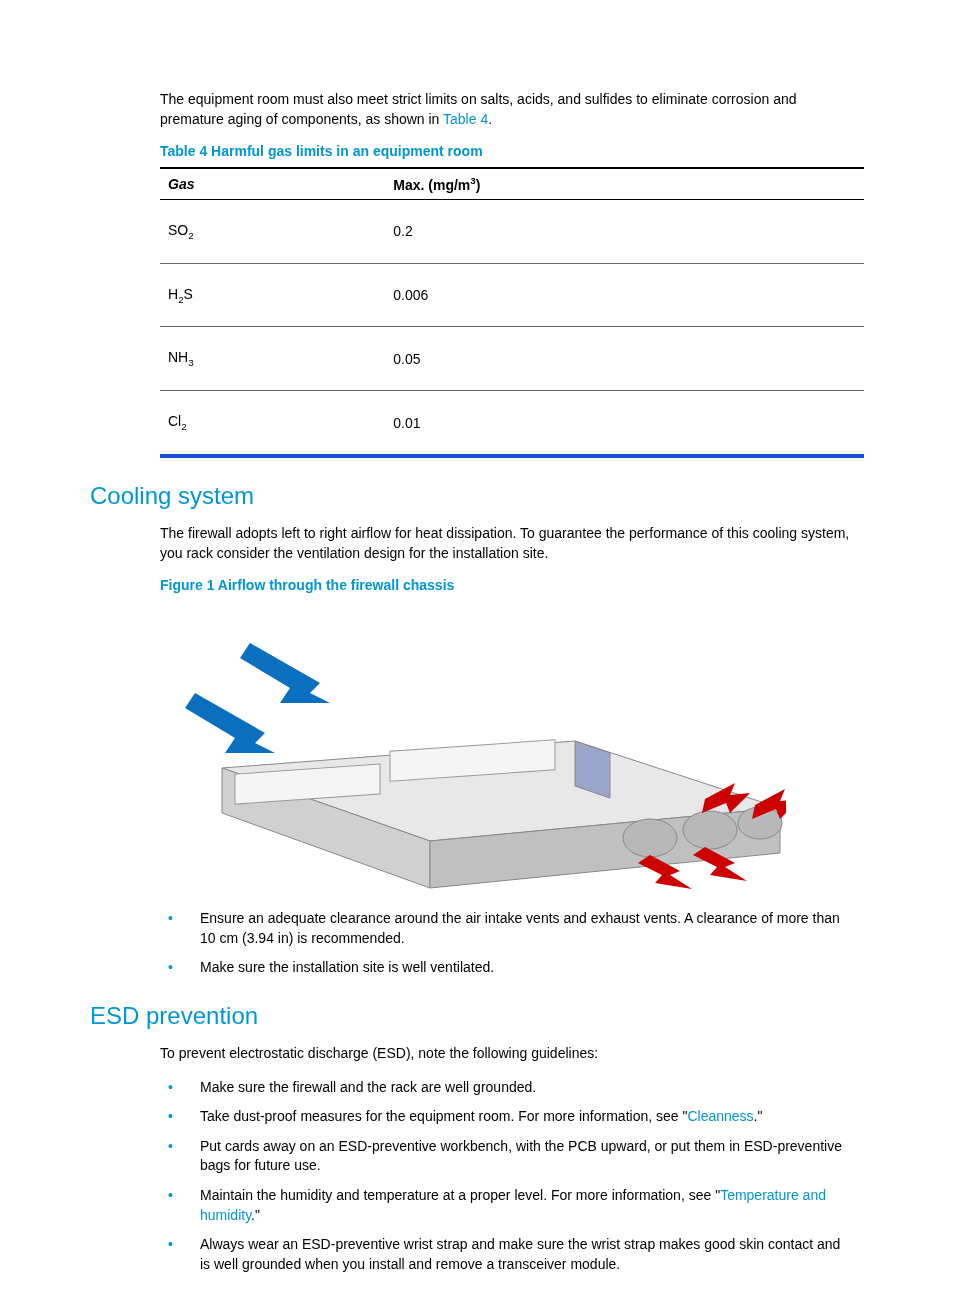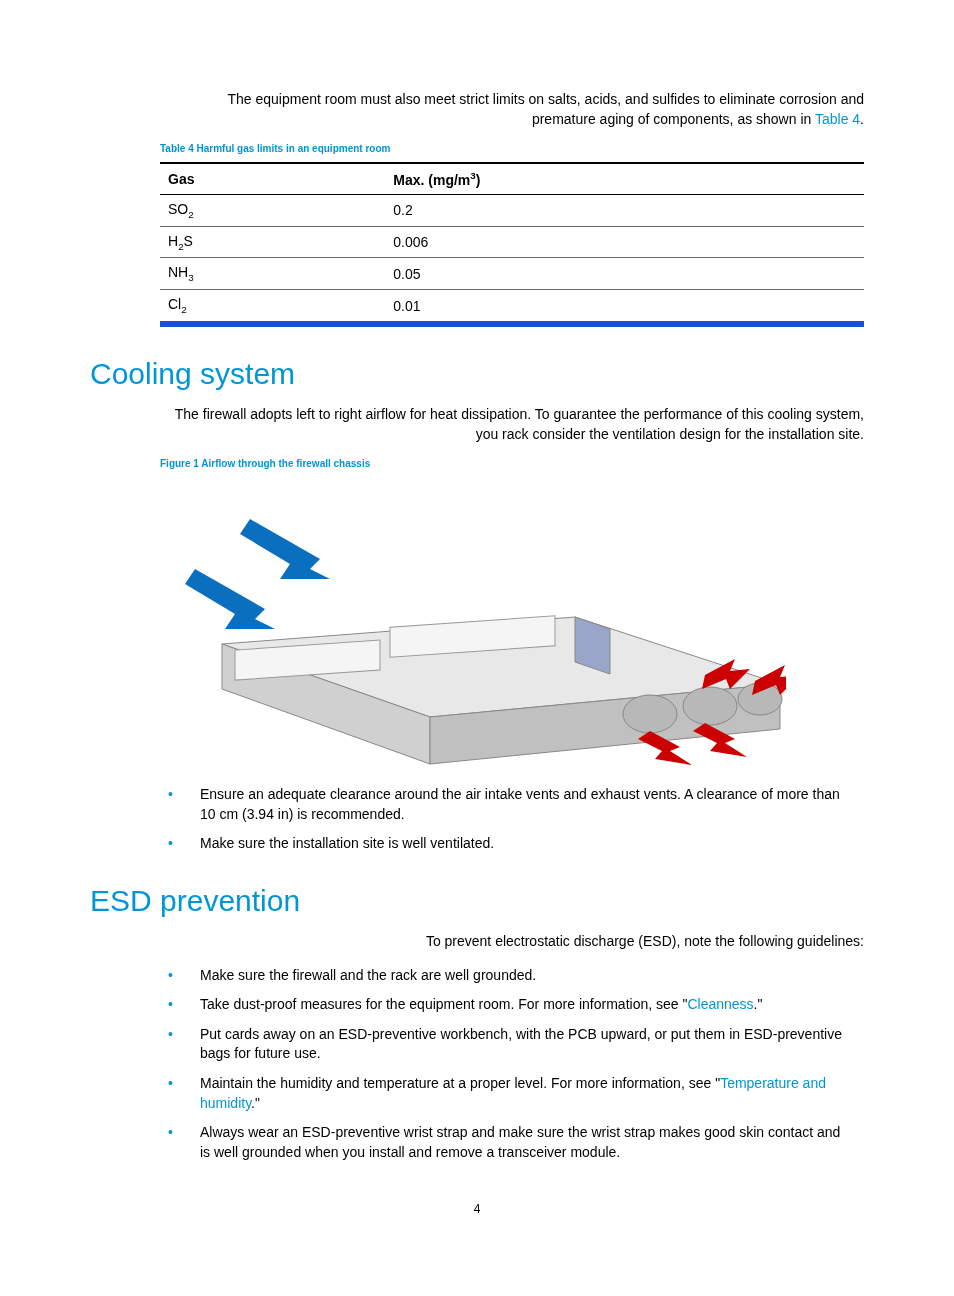--- a/index.html
+++ b/index.html
@@ -14,54 +14,53 @@
   .page {
     padding: 90px 90px 40px 90px;
     box-sizing: border-box;
   }
   .indent {
     margin-left: 70px;
   }
   p.body {
     margin: 0 0 14px 0;
     line-height: 1.4;
-    text-align: right;
   }
   .link {
     color: #0096d6;
   }
   .caption {
     color: #0096d6;
     font-weight: bold;
-    font-size: 10px;
+    font-size: 14px;
     margin-bottom: 8px;
   }
   table.data {
     border-collapse: collapse;
     width: 100%;
     margin-bottom: 20px;
   }
   table.data tr.headrow td {
     border-top: 2px solid #000;
     border-bottom: 1.5px solid #000;
     font-weight: bold;
     padding: 6px 8px;
   }
   table.data tr.row td {
     border-bottom: 1px solid #666;
-    padding: 6px 8px;
+    padding: 22px 8px;
   }
   table.data tr.lastrow td {
-    border-bottom: 6px solid #1d4ed8;
+    border-bottom: 4px solid #1d4ed8;
   }
   h2.section {
     color: #0096d6;
     font-weight: normal;
-    font-size: 30px;
-    margin: 30px 0 14px 0;
+    font-size: 24px;
+    margin: 24px 0 14px 0;
   }
   .figure {
     margin: 10px 0 20px 20px;
     width: 606px;
     height: 286px;
     display: flex;
     align-items: center;
     justify-content: center;
     background: #fff;
   }
@@ -100,21 +99,21 @@
   <div class="indent">
     <p class="body">
       <span>The equipment room must also meet strict limits on salts, acids, and sulfides to eliminate corrosion and premature aging of components, as shown in </span><span class="link">Table 4</span><span>.</span>
     </p>
 
     <div class="caption">Table 4 Harmful gas limits in an equipment room</div>
 
     <table class="data">
       <tbody>
           <tr class="headrow">
-        <td style="width:32%;">Gas</td>
+        <td style="width:32%;font-style:italic;">Gas</td>
         <td>
           <span>Max. (mg/m</span><sup>3</sup><span>)</span>
         </td>
       </tr>
       <tr class="row">
         <td><span>SO</span><sub>2</sub></td>
         <td>0.2</td>
       </tr>
       <tr class="row">
         <td><span>H</span><sub>2</sub><span>S</span></td>

